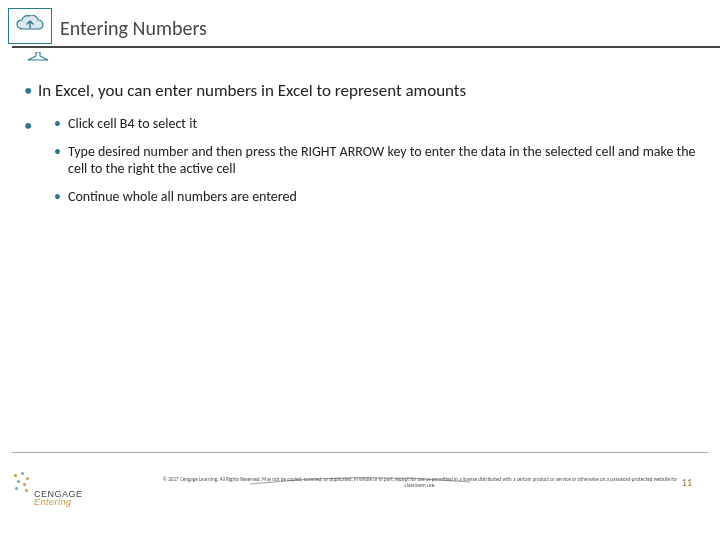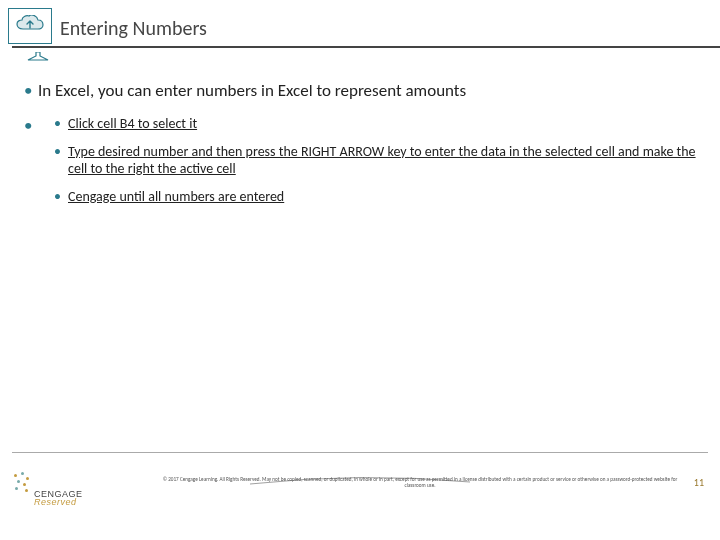--- a/index.html
+++ b/index.html
@@ -12,32 +12,32 @@
   .title { font-size: 20px; color: #464646; font-weight: 400; margin-bottom: 4px; }
   .title-rule { position:absolute; left: 12px; right: 0; top: 46px; height: 2px; background: #444; }
 
   .content { position: absolute; top: 80px; left: 24px; right: 16px; }
   ul { list-style: none; }
   .lvl1 > li { position: relative; padding-left: 14px; margin-bottom: 14px; font-size: 17px; line-height: 1.25; color:#222; }
   .lvl1 > li::before { content: "•"; position:absolute; left:0; top:0; color:#2a7a8c; font-size: 17px; }
   .lvl2 { margin-top: 8px; }
   .lvl2 > li { position: relative; padding-left: 14px; margin-bottom: 10px; font-size: 14px; line-height: 1.25; color:#222; }
   .lvl2 > li::before { content:"•"; position:absolute; left:0; top:0; color:#2a7a8c; font-size:14px; }
-  .lvl2-wrap { padding-left: 16px; text-decoration: underline; }
+  .lvl2-wrap { padding-left: 16px; }
 
   .footer { position: absolute; bottom: 10px; left: 12px; right: 12px; }
   .footer-rule { position:absolute; left:0; right:0; top:-10px; height:1px; background:#aaa; }
   .logo { display:flex; align-items: center; gap:4px; }
   .logo-burst { position:relative; width:18px; height:24px; }
   .dot { position:absolute; width:3px; height:3px; border-radius:50%; }
   .logo-text { font-family: Arial, sans-serif; line-height: 0.9; margin-top: 28px; }
   .logo-line1 { font-size:9px; letter-spacing:0.5px; color:#444; }
   .logo-line2 { font-size:9px; letter-spacing:0.5px; color:#c49b3f; font-style:italic; }
   .copyright { position:absolute; left:150px; right:30px; top: 14px; font-size:5.2px; color:#555; text-align:center; line-height:1.2; }
-  .pagenum { position:absolute; right:4px; top:14px; font-size:10px; color:#9a7a2f; }
+  .pagenum { position:absolute; right:16px; top:14px; font-size:10px; color:#9a7a2f; }
 
   .curve { position:absolute; bottom:30px; left:50%; width:220px; height:10px; transform:translateX(-50%); }
 </style>
 </head>
 <body>
 
 <div class="slide">
 
   <div class="header">
     <div class="icon-box">
@@ -54,21 +54,21 @@
   <div class="title-rule"></div>
 
   <div class="content">
     <ul class="lvl1">
       <li><span>In Excel, you can enter numbers in Excel to represent amounts</span></li>
       <li>
         <div class="lvl2-wrap">
           <ul class="lvl2">
             <li><span>Click cell B4 to select it</span></li>
             <li><span>Type desired number and then press the RIGHT ARROW key to enter the data in the selected cell and make the cell to the right the active cell</span></li>
-            <li><span>Cengage until all numbers are entered</span></li>
+            <li><span>Continue whole all numbers are entered</span></li>
           </ul>
         </div>
       </li>
     </ul>
   </div>
 
   <svg class="curve" viewBox="0 0 220 10">
     <path d="M0 8 Q 110 -4 220 6" fill="none" stroke="#888" stroke-width="0.8"></path>
   </svg>
 
@@ -79,20 +79,20 @@
         <span class="dot" style="background:#c49b3f; left:2px; top:2px;"></span>
         <span class="dot" style="background:#7aa; left:9px; top:0px;"></span>
         <span class="dot" style="background:#c49b3f; left:14px; top:5px;"></span>
         <span class="dot" style="background:#7aa; left:5px; top:8px;"></span>
         <span class="dot" style="background:#c49b3f; left:11px; top:11px;"></span>
         <span class="dot" style="background:#7aa; left:3px; top:15px;"></span>
         <span class="dot" style="background:#c49b3f; left:13px; top:17px;"></span>
       </div>
       <div class="logo-text">
         <div class="logo-line1">CENGAGE</div>
-        <div class="logo-line2">Reserved</div>
+        <div class="logo-line2">Entering</div>
       </div>
     </div>
     <div class="copyright">© 2017 Cengage Learning. All Rights Reserved. May not be copied, scanned, or duplicated, in whole or in part, except for use as permitted in a license distributed with a certain product or service or otherwise on a password-protected website for classroom use.</div>
     <div class="pagenum">11</div>
   </div>
 
 </div>
 
 </body></html>

